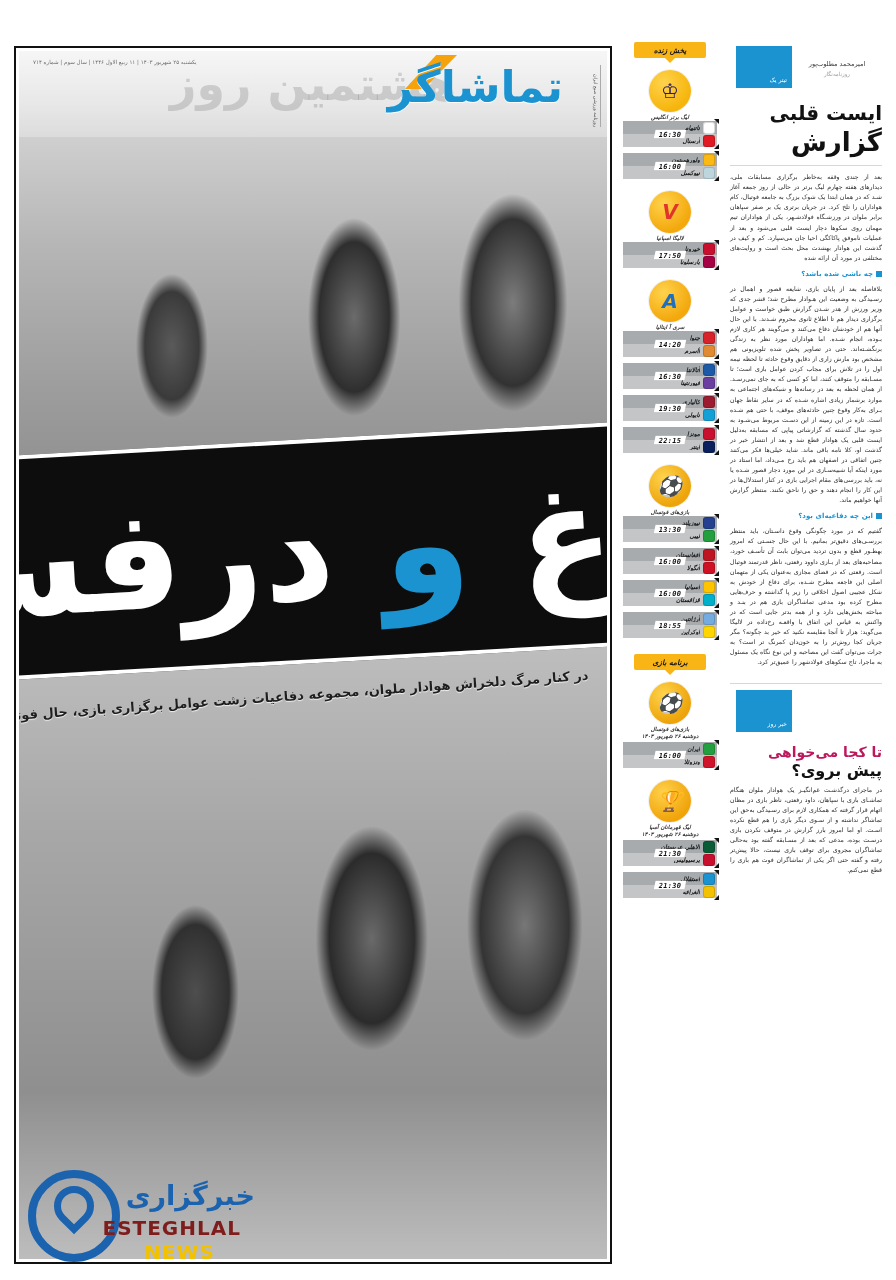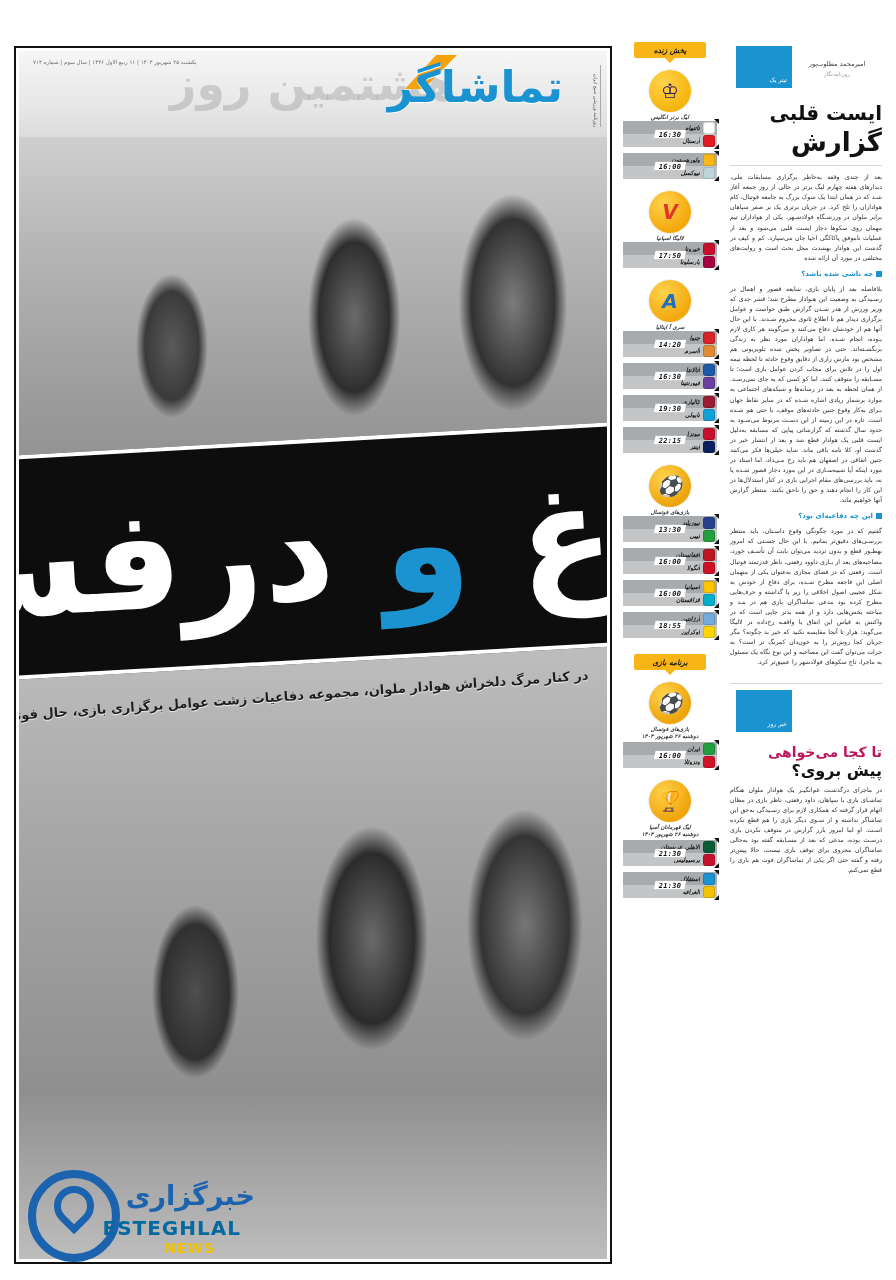--- a/index.html
+++ b/index.html
@@ -374,27 +374,27 @@
     font-size: 27px;
     font-weight: 900;
     color: #1b63ae;
     direction: rtl;
   }
   .wm-text-en1 {
     position: absolute;
     right: 18px; top: 52px;
     font-size: 20px;
     font-weight: 800;
-    color: #0369a1;
+    color: #7f1d1d;
     letter-spacing: 1px;
   }
   .wm-text-en2 {
     position: absolute;
     right: 44px; top: 76px;
-    font-size: 14px;
+    font-size: 20px;
     font-weight: 800;
     color: #f2c200;
     letter-spacing: 1px;
     margin-left: 36px;
   }
   .wm-ball {
     position: absolute;
     left: 4px; top: 6px;
     width: 92px; height: 92px;
     border-radius: 50%;

